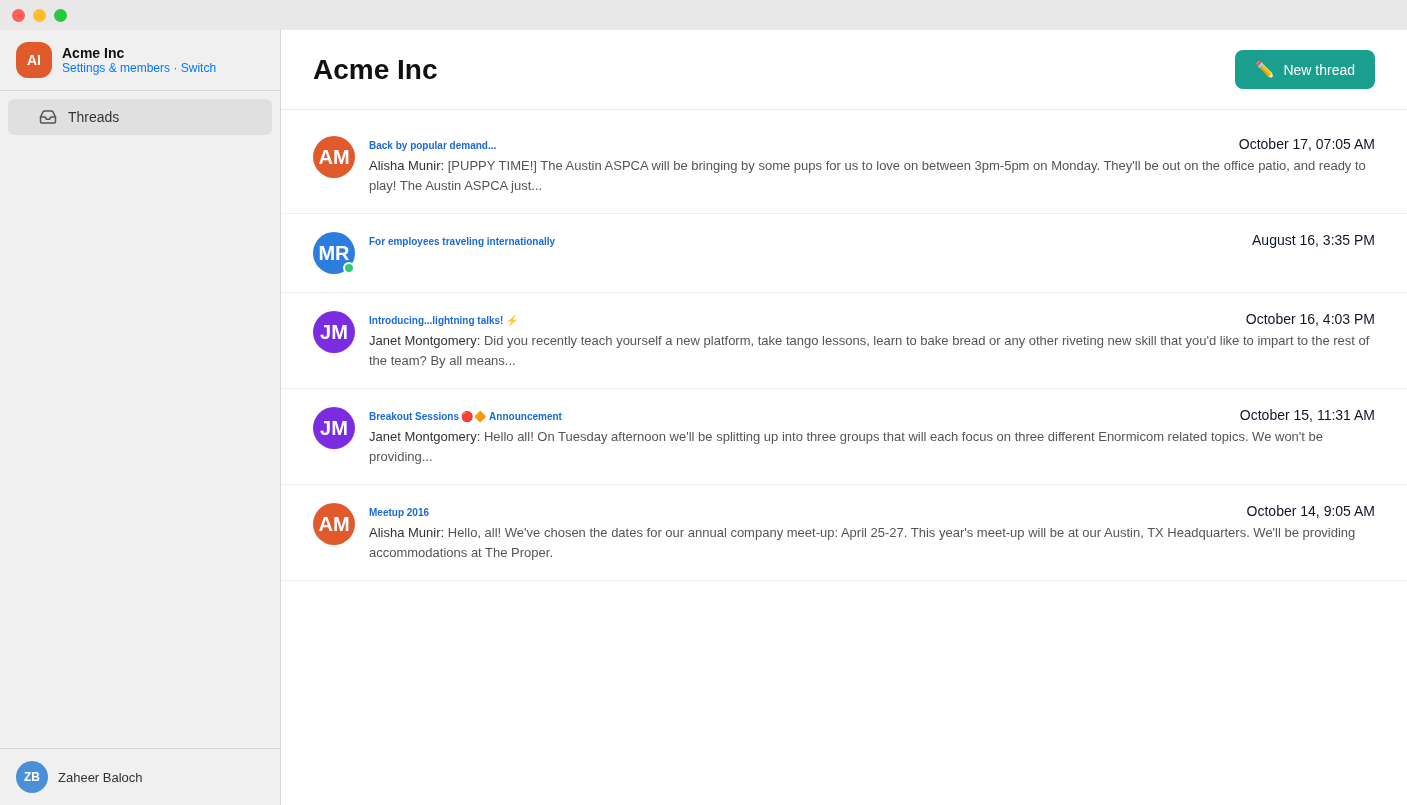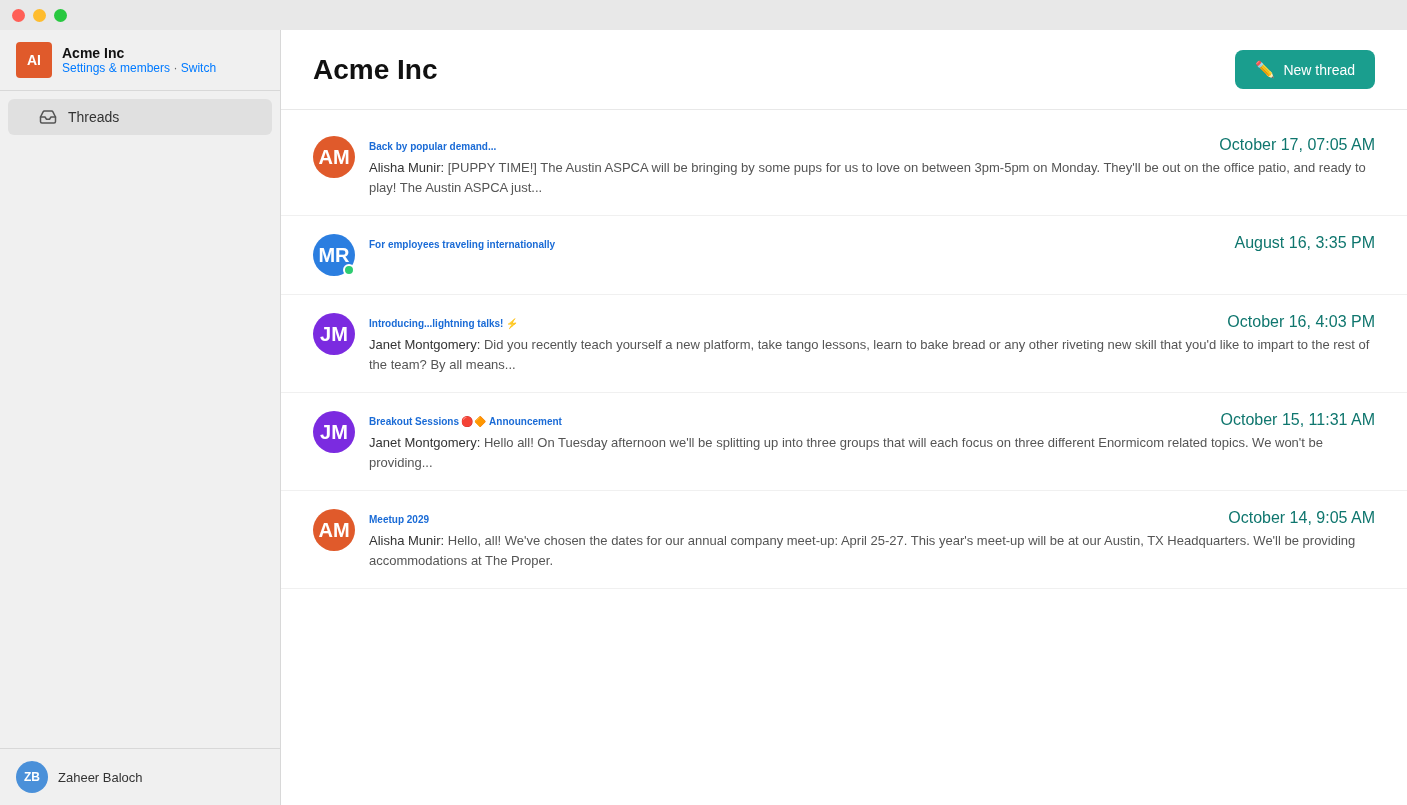--- a/index.html
+++ b/index.html
@@ -36,21 +36,21 @@
       padding: 12px 16px;
       display: flex;
       align-items: center;
       gap: 10px;
       border-bottom: 1px solid #d8d8d8;
     }
 
     .workspace-logo {
       width: 36px;
       height: 36px;
-      border-radius: 4px;
+      border-radius: 12px;
       background: #e05a2b;
       display: flex;
       align-items: center;
       justify-content: center;
       color: white;
       font-weight: 700;
       font-size: 14px;
       flex-shrink: 0;
     }
 
@@ -208,22 +208,22 @@
     }
 
     .thread-title {
       font-size: 10px;
       font-weight: 600;
       color: #1a6bd6;
       text-decoration: none;
     }
 
     .thread-timestamp {
-      font-size: 16px;
-      color: #0f766e;
+      font-size: 14px;
+      color: #0f172a;
       flex-shrink: 0;
       margin-left: 16px;
     }
 
     .thread-preview {
       font-size: 13px;
       color: #555;
       line-height: 1.5;
       display: -webkit-box;
       -webkit-line-clamp: 2;
@@ -345,21 +345,21 @@
       </div>
     </div>
   </div>
         <div class="thread-item">
     <div class="avatar" style="background:#e05a2b">
       <span>AM</span>
 
     </div>
     <div class="thread-content">
       <div class="thread-header">
-        <span class="thread-title">Meetup 2029</span>
+        <span class="thread-title">Meetup 2016</span>
         <span class="thread-timestamp">October 14, 9:05 AM</span>
       </div>
       <div class="thread-preview">
         <span class="author">Alisha Munir:</span>  Hello, all! We've chosen the dates for our annual company meet-up: April 25-27. This year's meet-up will be at our Austin, TX Headquarters. We'll be providing accommodations at The Proper.
       </div>
     </div>
   </div>
       </div>
   </main>
 </div>

